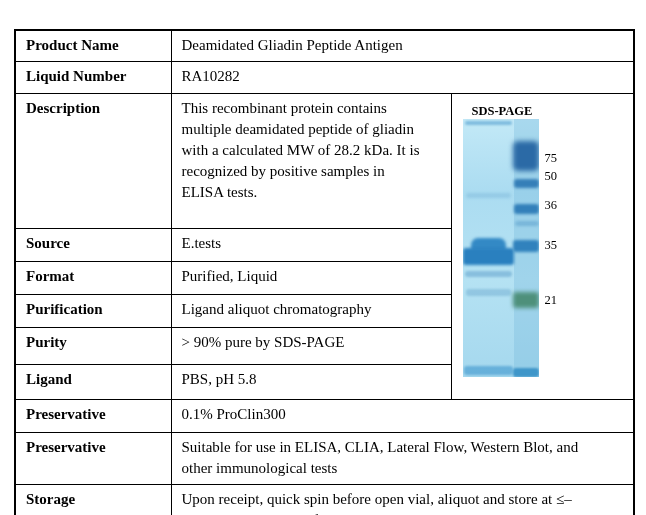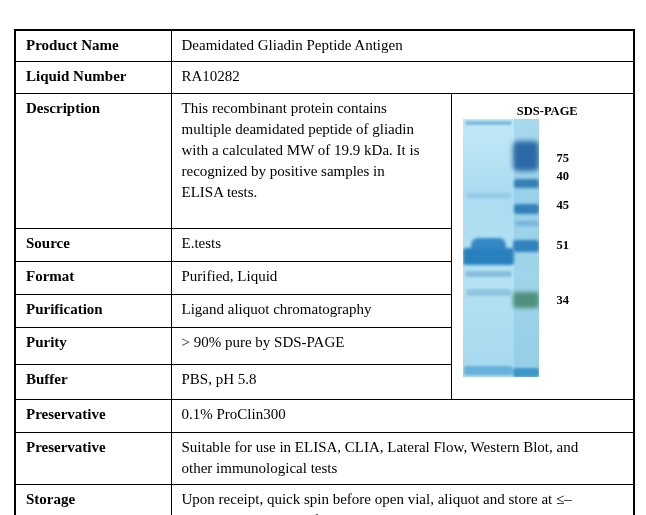--- a/index.html
+++ b/index.html
@@ -44,21 +44,20 @@
   
   td.gel-cell {
     position: relative;
     padding: 0;
   }
   .sds-title {
     font-size: 12.5px;
     font-weight: bold;
     line-height: 15px;
     padding: 6px 0 0 10px;
-    text-align: center;
   }
   .gel {
     position: absolute;
     left: 11px; top: 25px;
     width: 76px; height: 258px;
     background: linear-gradient(180deg, #c3e9f7 0%, #abdcf1 28%, #b5e2f3 62%, #a5d8ee 100%);
     overflow: hidden;
   }
   .lane-marker-bg {
     position: absolute;
@@ -66,23 +65,23 @@
     width: 25px; height: 258px;
     background: rgba(120, 185, 220, 0.35);
   }
   .band {
     position: absolute;
     border-radius: 3px;
     filter: blur(1.5px);
   }
   .mw {
     position: absolute;
-    left: 105px;
+    left: 93px;
     font-size: 12.5px;
-    font-weight: bold;
+    font-weight: normal;
     line-height: 14px;
   }
 </style>
 </head>
 <body>
 
 <div class="sheet">
   <table class="spec">
     <colgroup>
       <col style="width:156px">
@@ -94,21 +93,21 @@
         <td class="label">Product Name</td>
         <td class="value" colspan="2">Deamidated Gliadin Peptide Antigen</td>
       </tr>
       <tr style="height:32px">
         <td class="label">Liquid Number</td>
         <td class="value" colspan="2">RA10282</td>
       </tr>
       <tr style="height:135px">
         <td class="label">Description</td>
         <td class="value">
-          <div class="wrap-desc">This recombinant protein contains multiple deamidated peptide of gliadin with a calculated MW of 19.9 kDa. It is recognized by positive samples in ELISA tests.</div>
+          <div class="wrap-desc">This recombinant protein contains multiple deamidated peptide of gliadin with a calculated MW of 28.2 kDa. It is recognized by positive samples in ELISA tests.</div>
         </td>
         <td class="gel-cell" rowspan="6">
           <div class="sds-title">SDS-PAGE</div>
           <div class="gel">
             <div class="lane-marker-bg"></div>
 
             <div class="band" style="left:2px;top:2px;width:47px;height:4px;background:rgba(72,152,203,0.55);filter:blur(1px);"></div>
             <div class="band" style="left:3px;top:74px;width:45px;height:5px;background:rgba(70,140,190,0.22);"></div>
             <div class="band" style="left:8px;top:119px;width:35px;height:13px;background:#3389c5;border-radius:7px 7px 2px 2px;"></div>
             <div class="band" style="left:0px;top:129px;width:51px;height:17px;background:#2a80bf;"></div>
@@ -118,44 +117,44 @@
 
             <div class="band" style="left:50px;top:22px;width:26px;height:30px;background:#2b6aa6;filter:blur(2.5px);border-radius:5px;"></div>
             <div class="band" style="left:51px;top:60px;width:25px;height:9px;background:#357fb8;"></div>
             <div class="band" style="left:51px;top:85px;width:25px;height:10px;background:#3380ba;"></div>
             <div class="band" style="left:52px;top:102px;width:24px;height:5px;background:rgba(51,128,186,0.35);"></div>
             <div class="band" style="left:50px;top:121px;width:26px;height:12px;background:#3182bd;"></div>
             <div class="band" style="left:50px;top:173px;width:26px;height:16px;background:#4e907b;filter:blur(2px);"></div>
             <div class="band" style="left:50px;top:249px;width:26px;height:9px;background:#3f96c9;filter:blur(1px);"></div>
           </div>
           <span class="mw" style="top:57px">75</span>
-          <span class="mw" style="top:75px">40</span>
-          <span class="mw" style="top:104px">45</span>
-          <span class="mw" style="top:144px">51</span>
-          <span class="mw" style="top:199px">34</span>
+          <span class="mw" style="top:75px">50</span>
+          <span class="mw" style="top:104px">36</span>
+          <span class="mw" style="top:144px">35</span>
+          <span class="mw" style="top:199px">21</span>
         </td>
       </tr>
       <tr style="height:33px">
         <td class="label">Source</td>
         <td class="value">E.tests</td>
       </tr>
       <tr style="height:33px">
         <td class="label">Format</td>
         <td class="value">Purified, Liquid</td>
       </tr>
       <tr style="height:33px">
         <td class="label">Purification</td>
         <td class="value">Ligand aliquot chromatography</td>
       </tr>
       <tr style="height:37px">
         <td class="label">Purity</td>
         <td class="value">&gt; 90% pure by SDS-PAGE</td>
       </tr>
       <tr style="height:35px">
-        <td class="label">Buffer</td>
+        <td class="label">Ligand</td>
         <td class="value">PBS, pH 5.8</td>
       </tr>
       <tr style="height:33px">
         <td class="label">Preservative</td>
         <td class="value" colspan="2">0.1% ProClin300</td>
       </tr>
       <tr style="height:52px">
         <td class="label">Preservative</td>
         <td class="value" colspan="2">
           <div class="wrap-apps">Suitable for use in ELISA, CLIA, Lateral Flow, Western Blot, and other immunological tests</div>

